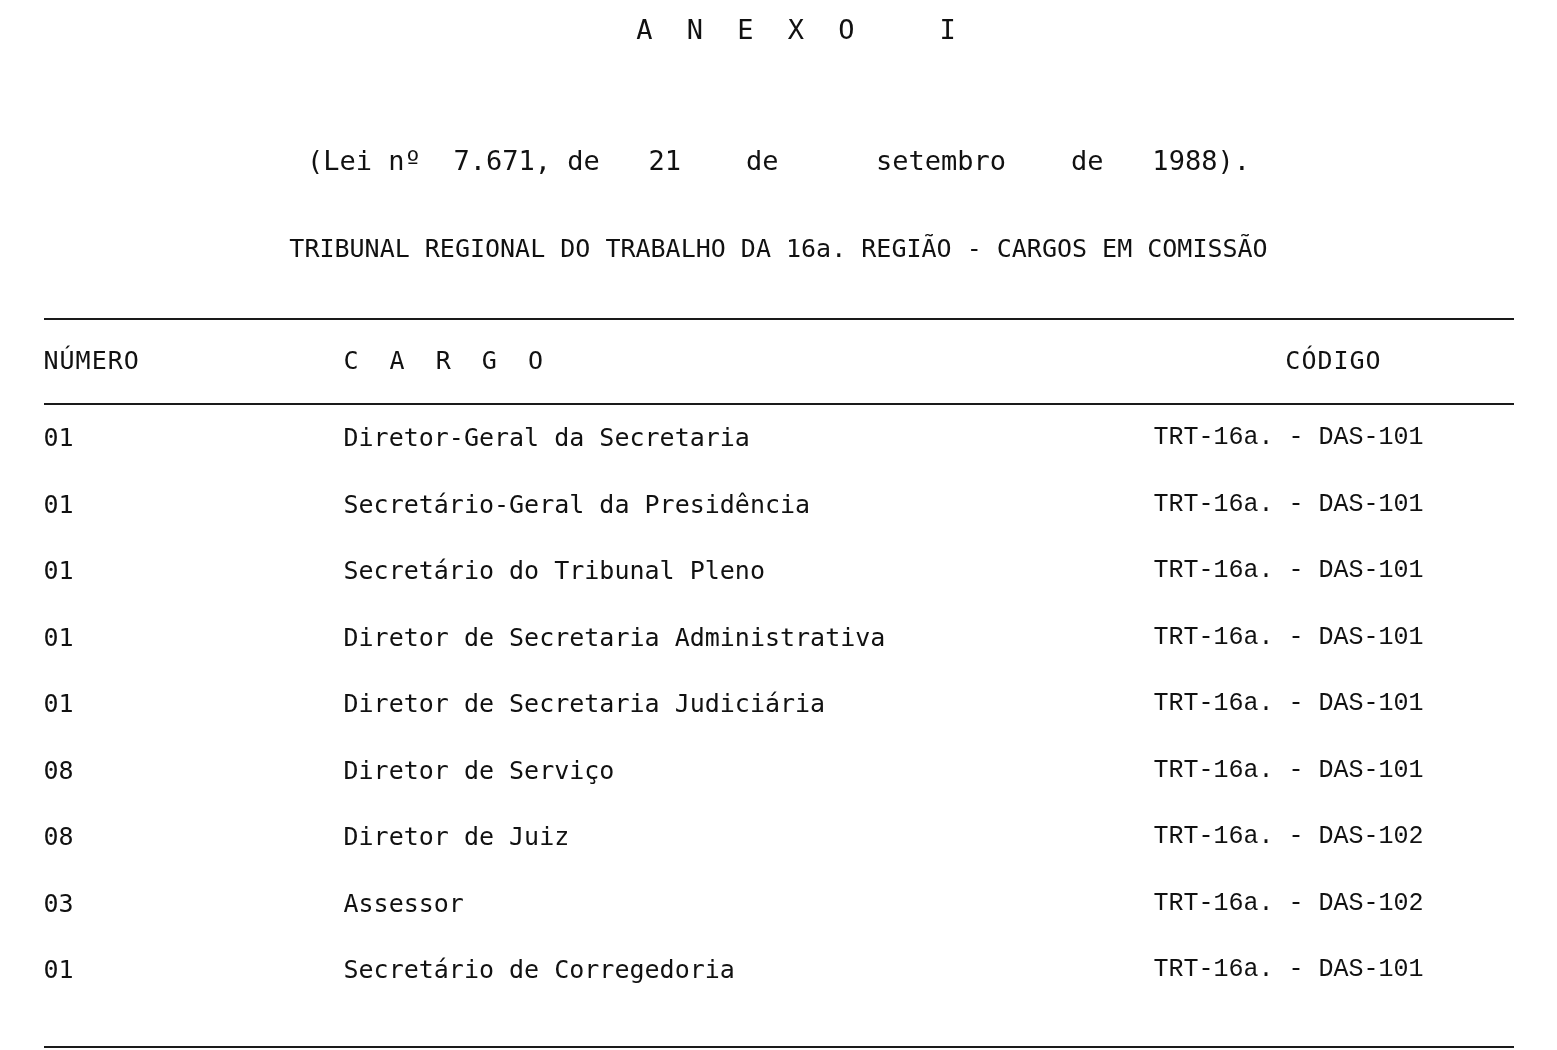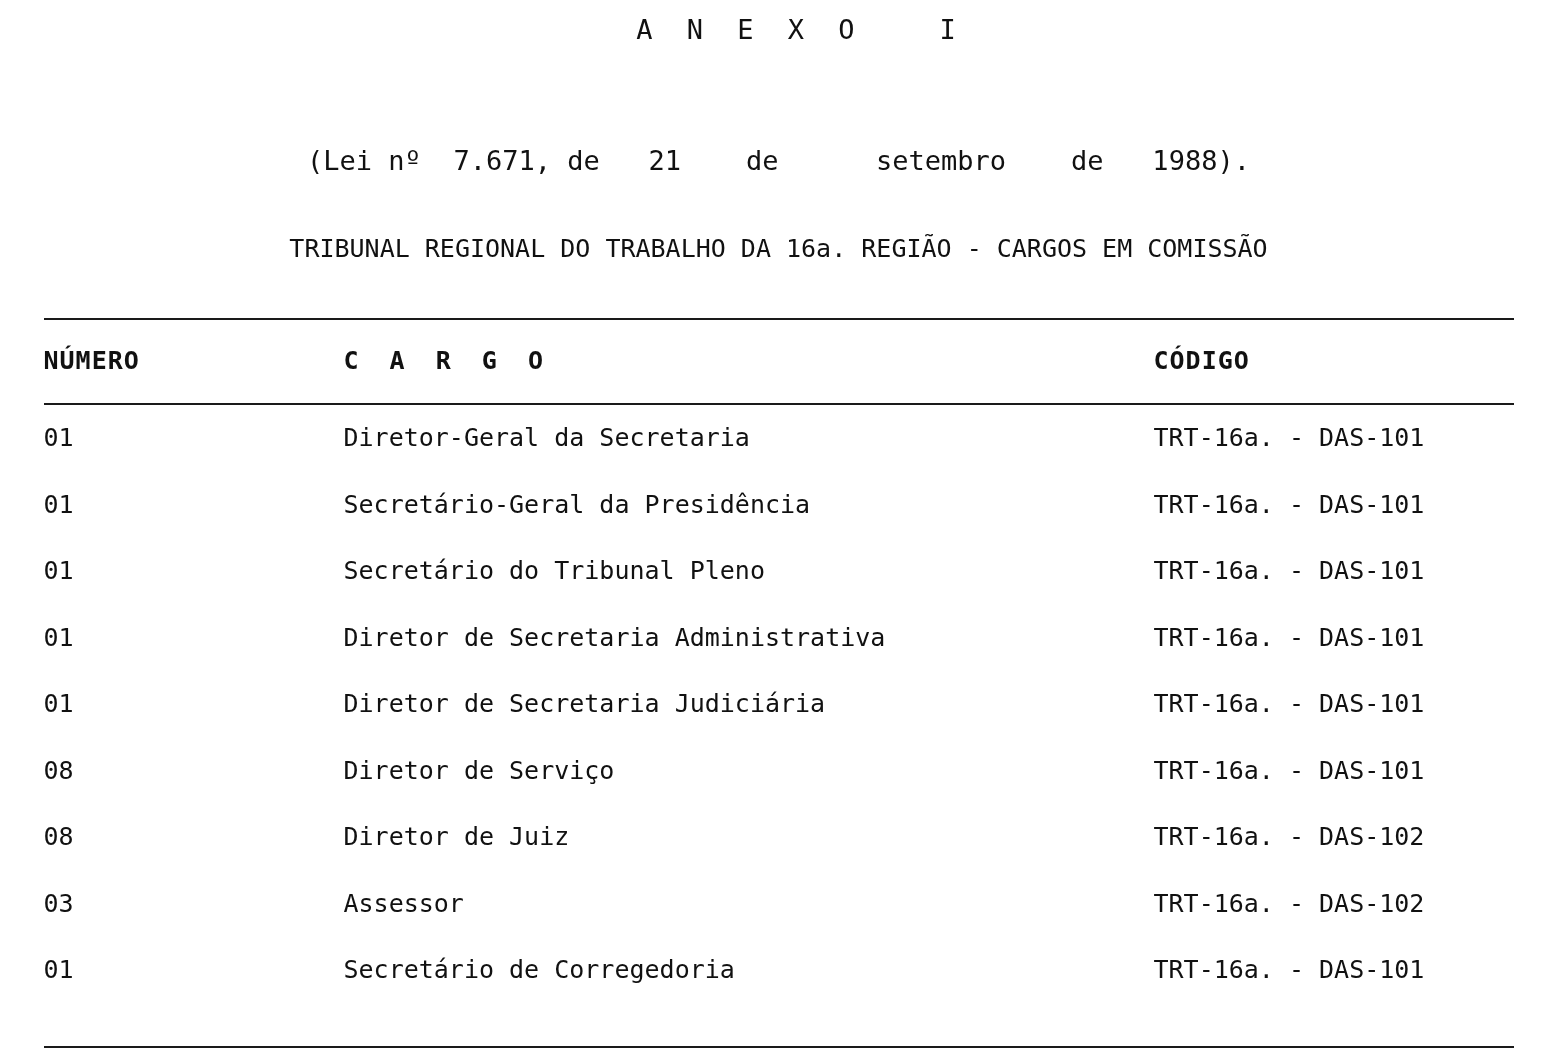--- a/index.html
+++ b/index.html
@@ -51,38 +51,38 @@
   .rule-mid { margin-top: 0; }
   .rule-bottom { margin-top: 0; }
 
   table.cargo-table {
     width: 1470px;
     margin: 0 auto;
     border-collapse: collapse;
     font-size: 25px;
   }
   table.cargo-table th {
-    font-weight: bold;
+    font-weight: normal;
     padding: 26px 0 28px 0;
     white-space: pre;
     margin-left: 6px;
   }
   th.h-numero {
     text-align: left;
     padding-left: 45px;
     width: 300px;
     letter-spacing: 1px;
   }
   th.h-cargo {
     text-align: left;
     padding-left: 185px;
     letter-spacing: 8px;
   }
   th.h-codigo {
-    text-align: left;
+    text-align: center;
     padding-right: 80px;
     letter-spacing: 1px;
     width: 360px;
   }
   table.cargo-table td {
     padding: 20px 0;
     white-space: pre;
     font-size: 25px;
     line-height: 1.06;
   }
@@ -92,20 +92,21 @@
     width: 300px;
   }
   td.c-cargo {
     text-align: left;
     padding-left: 65px;
   }
   td.c-codigo {
     text-align: left;
     padding-left: 30px;
     width: 360px;
+    font-family: Liberation Mono, monospace;
   }
   .body-spacer-top td { padding-top: 20px; }
   .body-spacer-bottom td { padding-bottom: 30px; }
 </style>
 </head>
 <body>
 
 <div class="page">
 
   <div class="doc-title">A N E X O   I</div>

